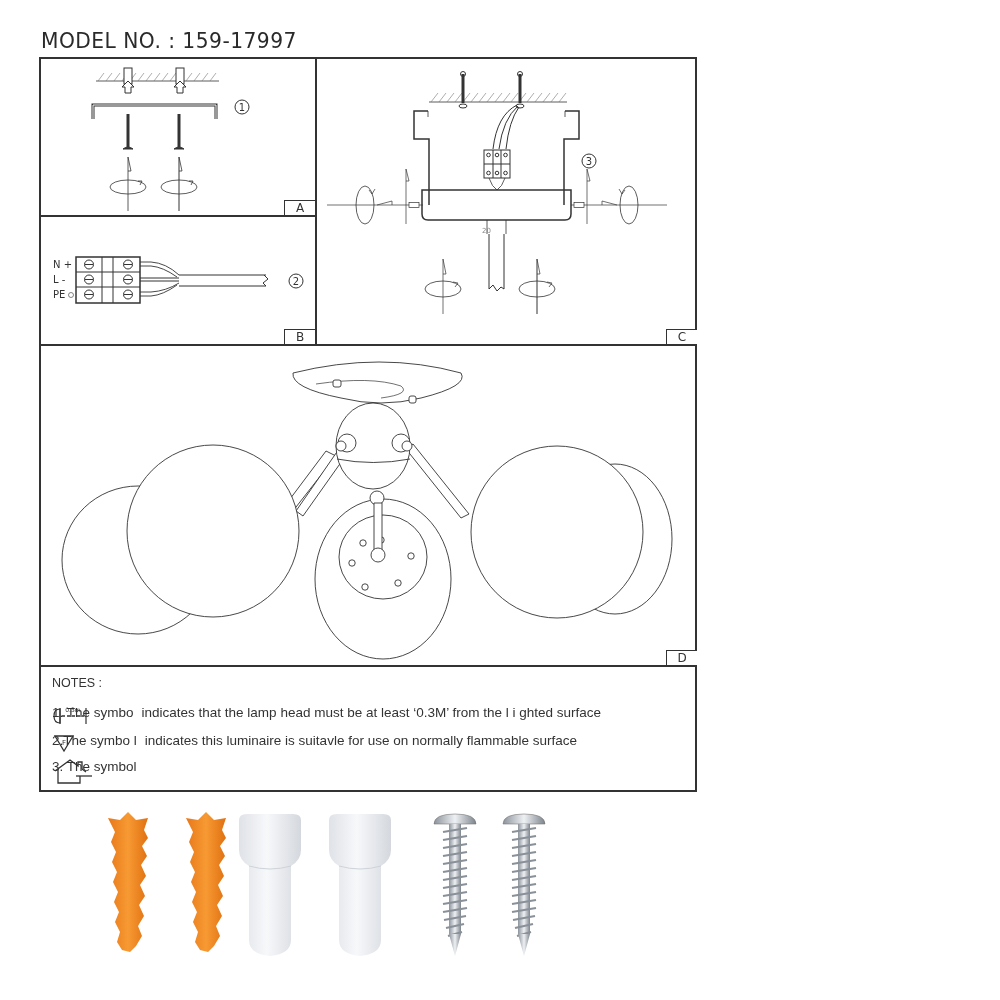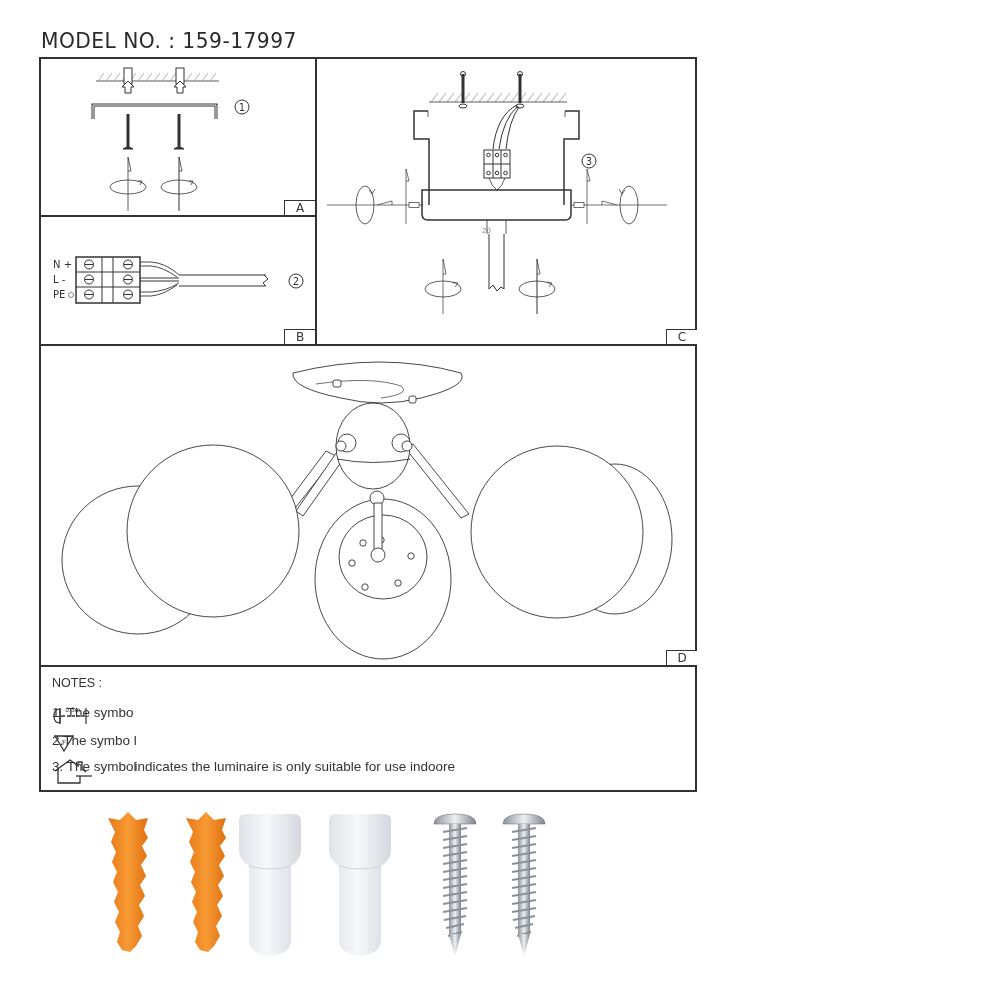--- a/index.html
+++ b/index.html
@@ -287,42 +287,43 @@
       <span>1. The symbo</span>
       <span class="sym">
         <svg width="38" height="20" viewBox="0 0 38 20">
           <path d="M8 4 Q2 4 2 11 Q2 18 8 18 Z" fill="none" stroke="#333" stroke-width="1.2"></path>
           <line x1="8" y1="3" x2="8" y2="19" stroke="#333" stroke-width="1.2"></line>
           <line x1="10" y1="11" x2="32" y2="11" stroke="#333" stroke-width="1.3" stroke-dasharray="3,2"></line>
           <line x1="34" y1="3" x2="34" y2="19" stroke="#333" stroke-width="1.2"></line>
           <text x="21" y="7" font-size="6" text-anchor="middle" fill="#333" font-family="DejaVu Sans, sans-serif">0.3m</text>
         </svg>
       </span>
+      <span>indicates that the lamp head must be at least ‘0.3M’ from the l i ghted surface</span>
     </div>
 
     <div class="note-line" style="top:66px;justify-content:space-between;">
       <span>2.The symbo l</span>
       <span class="sym">
         <svg width="24" height="20" viewBox="0 0 24 20">
           <path d="M3 3 L21 3 L12 18 Z" fill="none" stroke="#333" stroke-width="1.3"></path>
           <text x="12" y="12" font-size="7" text-anchor="middle" fill="#333" font-family="DejaVu Sans, sans-serif">F</text>
         </svg>
       </span>
+      <span>indicates this luminaire is suitavle for use on normally flammable surface</span>
     </div>
 
     <div class="note-line" style="top:92px;">
       <span>3. The symbol</span>
       <span class="sym" style="margin:0 0 0 -2px;">
         <svg width="40" height="26" viewBox="0 0 40 26">
           <path d="M3 12 L18 1 L26 7 L26 3 L30 3 L30 10 L34 13" fill="none" stroke="#333" stroke-width="1.3"></path>
           <path d="M6 10 L6 24 L28 24 L28 17" fill="none" stroke="#333" stroke-width="1.3"></path>
           <line x1="24" y1="17" x2="40" y2="17" stroke="#333" stroke-width="1.3"></line>
         </svg>
       </span>
-      <span>indicates the luminaire is only suitable for use indoore</span>
     </div>
   </div>
 </div>
 
 <div class="hardware">
 
   <svg width="60" height="150" viewBox="0 0 60 150" style="left:100px;">
     <defs>
       <linearGradient id="og" x1="0" x2="1">
         <stop offset="0" stop-color="#e8781a"></stop>

